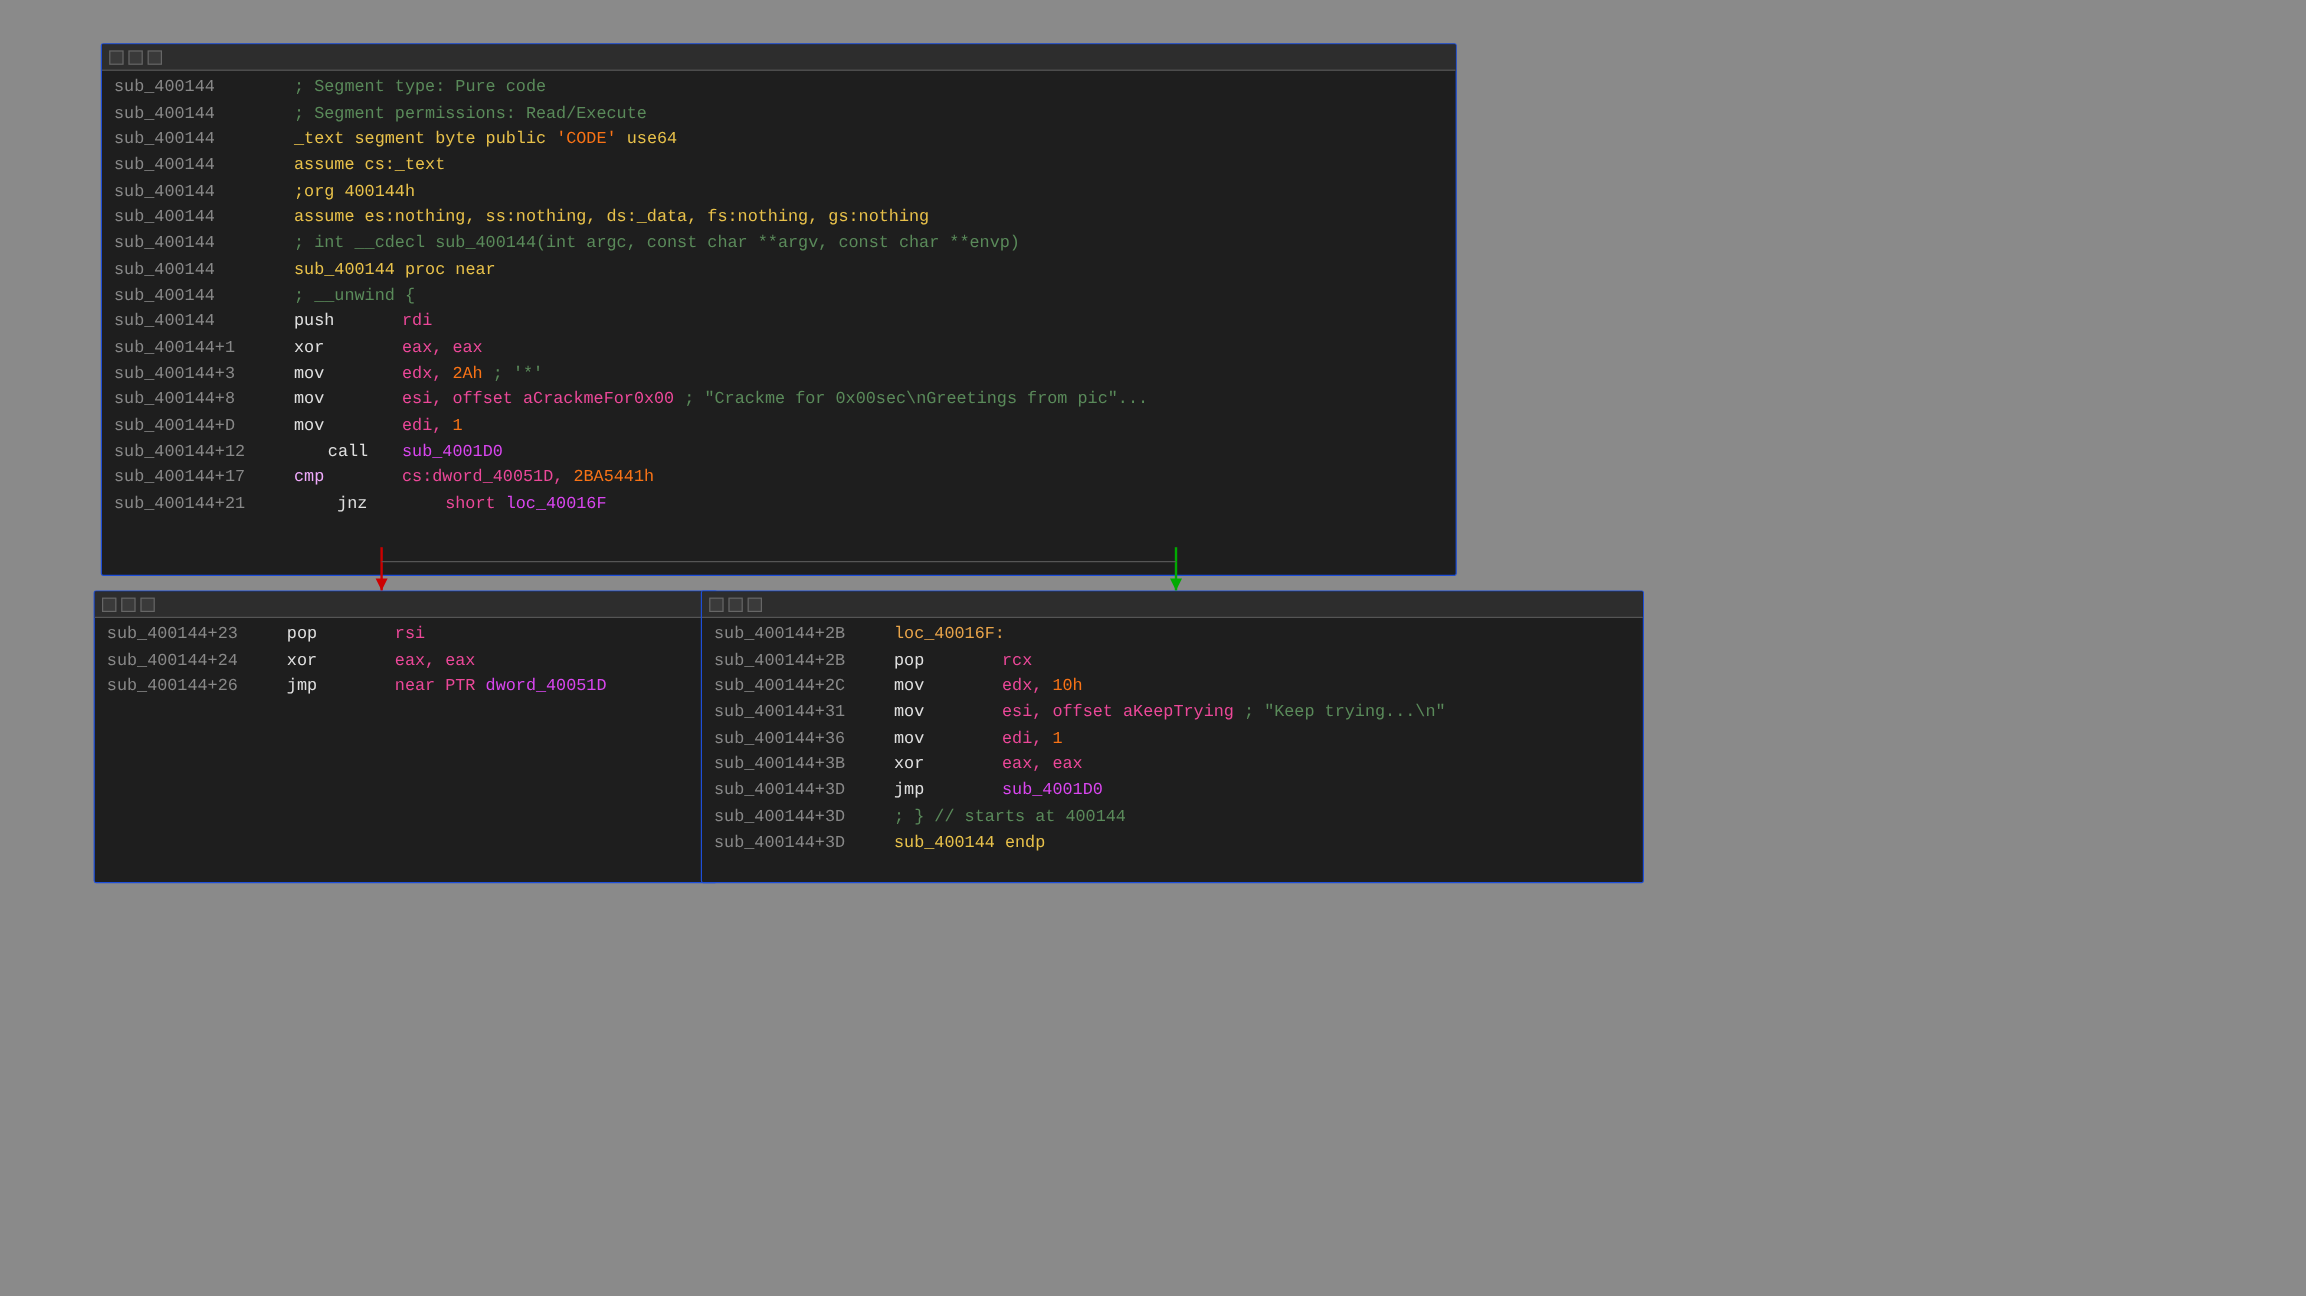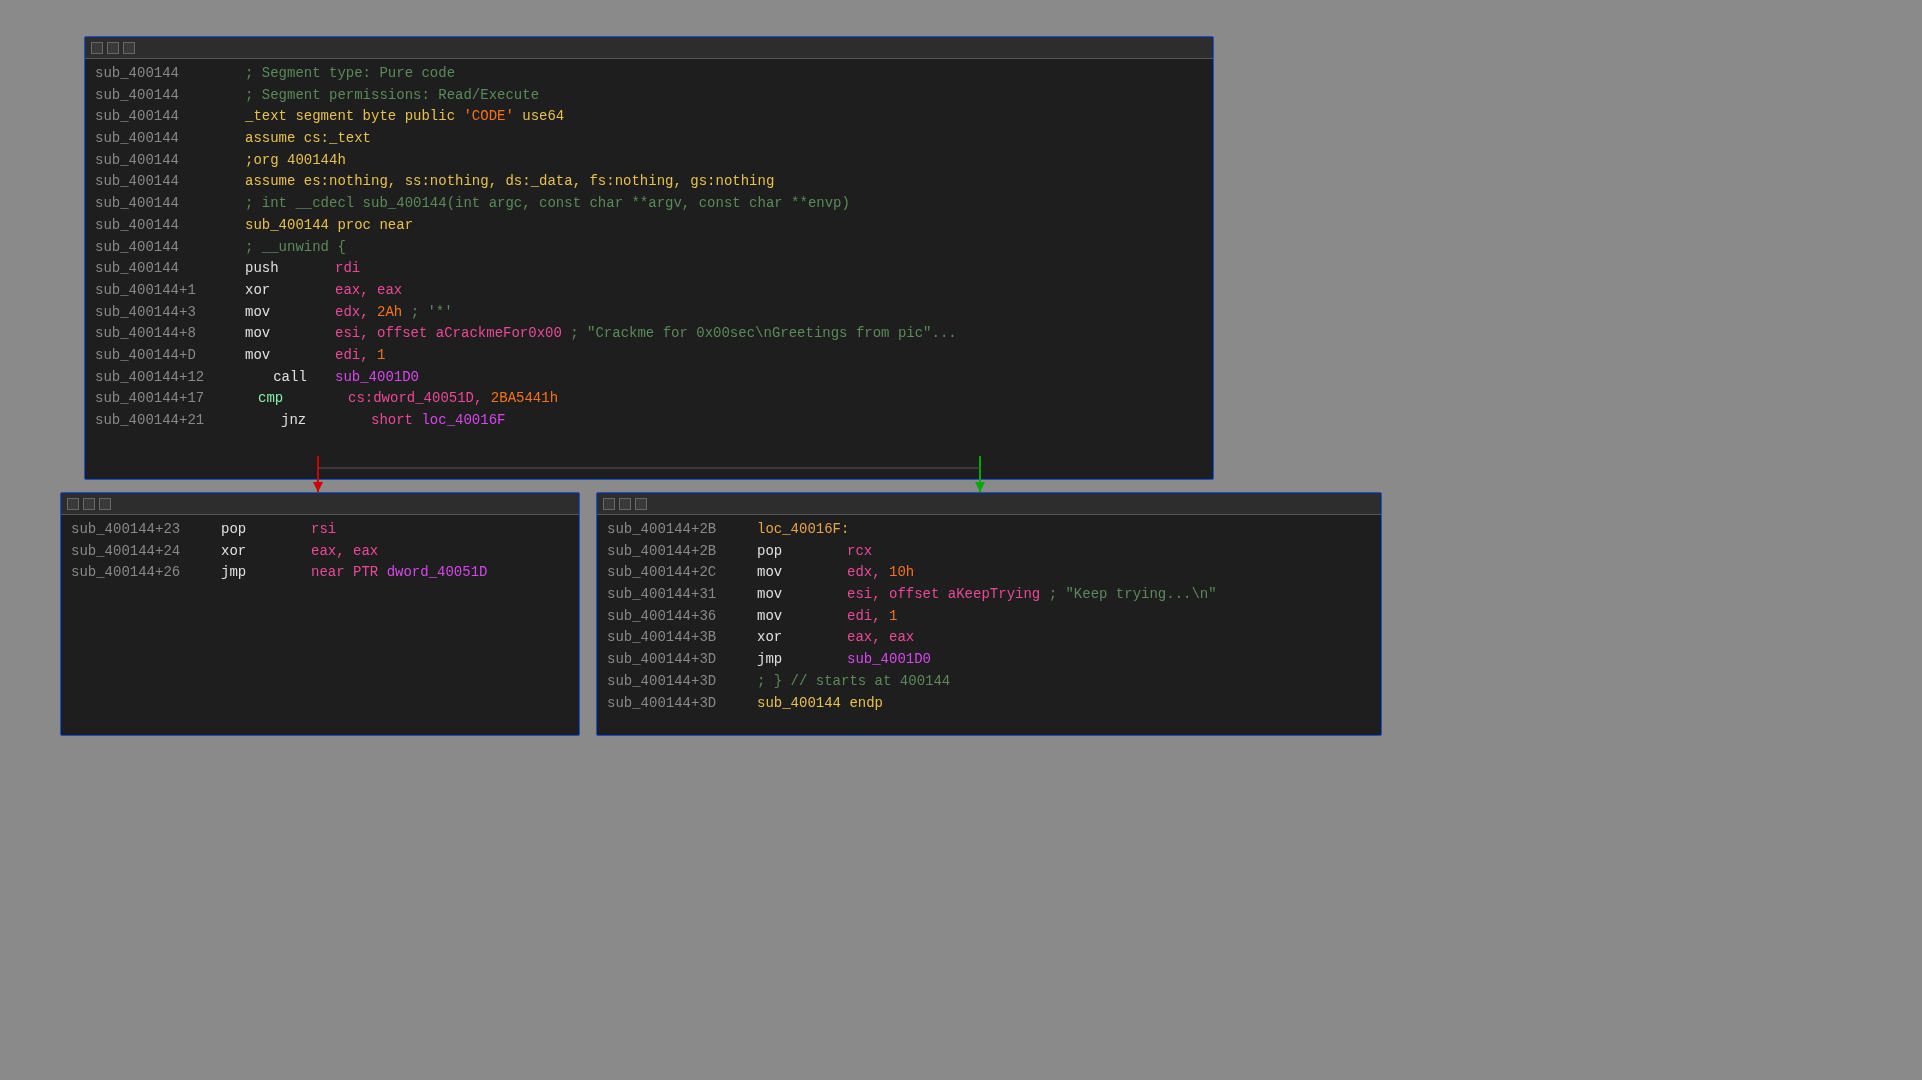--- a/index.html
+++ b/index.html
@@ -146,31 +146,31 @@
     <div class="code-line">
       <span class="addr">sub_400144+D</span>
       <span class="mnemonic" style="color:#e0e0e0;min-width:90px;display:inline-block;">mov</span><span class="op-reg">edi, </span><span class="op-num">1</span>
     </div>
     <div class="code-line">
       <span class="addr">sub_400144+12</span>
       <span class="mnemonic" style="color:#e0e0e0;min-width:90px;display:inline-block;text-align:center;">call</span><span class="op-label">sub_4001D0</span>
     </div>
     <div class="code-line">
       <span class="addr">sub_400144+17</span>
-      <span class="mnemonic" style="color:#86efac;min-width:90px;display:inline-block;margin-left:13px;">cmp</span><span class="op-reg">cs:dword_40051D, </span><span class="op-num">2BA5441h</span>
+      <span class="mnemonic" style="color:#f0abfc;min-width:90px;display:inline-block;">cmp</span><span class="op-reg">cs:dword_40051D, </span><span class="op-num">2BA5441h</span>
     </div>
     <div class="code-line">
       <span class="addr">sub_400144+21</span>
       <span class="mnemonic" style="color:#e0e0e0;min-width:90px;display:inline-block;margin-left:36px;">jnz</span><span class="op-reg">short </span><span class="op-label">loc_40016F</span>
     </div>
 
   </div>
 </div>
 
-<div class="disasm-window" style="left:60px; top:492px; width:520px; height:244px;">
+<div class="disasm-window" style="left:78px; top:492px; width:520px; height:244px;">
   <div class="window-titlebar">
     <span class="titlebar-btn"></span>
     <span class="titlebar-btn"></span>
     <span class="titlebar-btn"></span>
   </div>
   <div class="code-content">
 
     <div class="code-line">
       <span class="addr">sub_400144+23</span>
       <span class="mnemonic" style="color:#e0e0e0;min-width:90px;display:inline-block;">pop</span><span class="op-reg">rsi</span>
@@ -180,21 +180,21 @@
       <span class="mnemonic" style="color:#e0e0e0;min-width:90px;display:inline-block;">xor</span><span class="op-reg">eax, eax</span>
     </div>
     <div class="code-line">
       <span class="addr">sub_400144+26</span>
       <span class="mnemonic" style="color:#e0e0e0;min-width:90px;display:inline-block;">jmp</span><span class="op-reg">near PTR </span><span class="op-label">dword_40051D</span>
     </div>
 
   </div>
 </div>
 
-<div class="disasm-window" style="left:584px; top:492px; width:786px; height:244px;margin-left:12px;">
+<div class="disasm-window" style="left:584px; top:492px; width:786px; height:244px;">
   <div class="window-titlebar">
     <span class="titlebar-btn"></span>
     <span class="titlebar-btn"></span>
     <span class="titlebar-btn"></span>
   </div>
   <div class="code-content">
 
     <div class="code-line">
       <span class="addr">sub_400144+2B</span>
       <span class="op-label" style="color:#e8a44a;">loc_40016F:</span>

